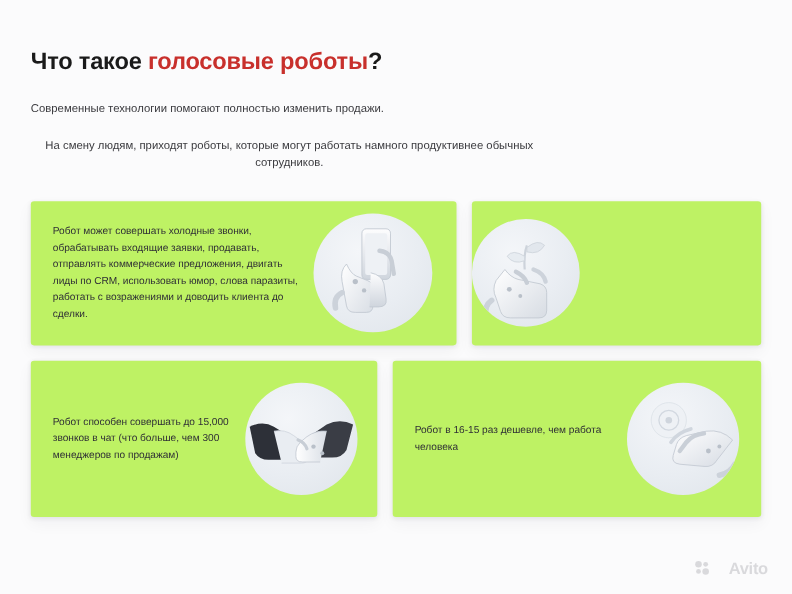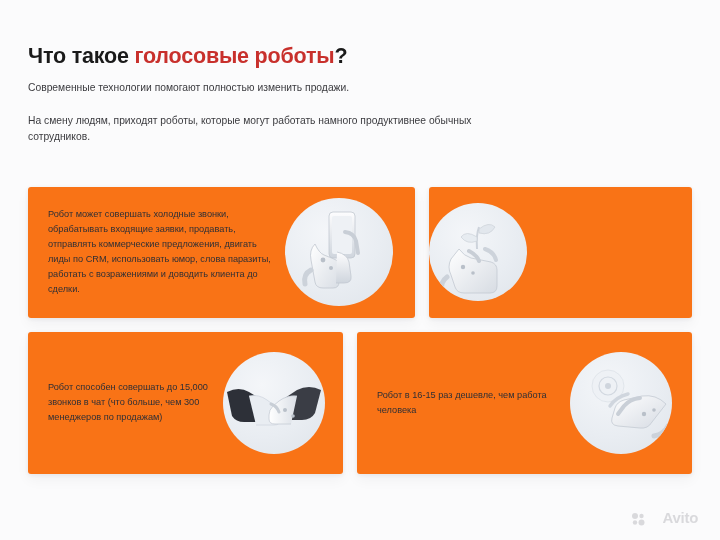--- a/index.html
+++ b/index.html
@@ -19,40 +19,40 @@
     width: 720px;
     height: 540px;
     background: #fbfbfc;
     padding: 44px 28px 0 28px;
   }
   .headline {
     font-size: 21.5px;
     font-weight: bold;
     color: #1a1a1a;
     letter-spacing: -0.2px;
-    margin: 0 0 10px 0;
+    margin: 0 0 22px 0;
     line-height: 1.2;
   }
   .headline .accent { color: #c8302c; }
   .lead {
     font-size: 10.3px;
     color: #3b3b3f;
     line-height: 1.55;
     margin: 0 0 17px 0;
     max-width: 470px;
   }
-  .lead.second { margin-bottom: 42px; }
+  .lead.second { margin-bottom: 26px; text-align: center; }
 
   .cards-row {
     display: flex;
     gap: 14px;
     margin-bottom: 14px;
   }
   .card {
-    background: #f97316;
+    background: #bef264;
     border-radius: 3px;
     box-shadow: 0 1px 4px rgba(25,25,40,0.07), 0 6px 14px rgba(25,25,40,0.045);
     display: flex;
     align-items: center;
     position: relative;
     overflow: hidden;
   }
   .card-text {
     font-size: 9.2px;
     line-height: 1.62;
@@ -85,21 +85,21 @@
   .card.r2c1 { width: 315px; height: 142px; }
   .card.r2c1 .card-figure { width: 102px; height: 102px; margin-right: 18px; }
   .card.r2c2 { width: 335px; height: 142px; }
   .card.r2c2 .card-figure { width: 102px; height: 102px; margin-right: 20px; }
 
   .watermark {
     position: absolute;
     right: 22px;
     bottom: 14px;
     display: flex;
-    align-items: flex-end;
+    align-items: flex-start;
     gap: 18px;
     opacity: 0.3;
   }
   .wm-mark {
     width: 14px; height: 14px;
     position: relative;
   }
   .wm-text {
     font-size: 15px;
     font-weight: bold;

